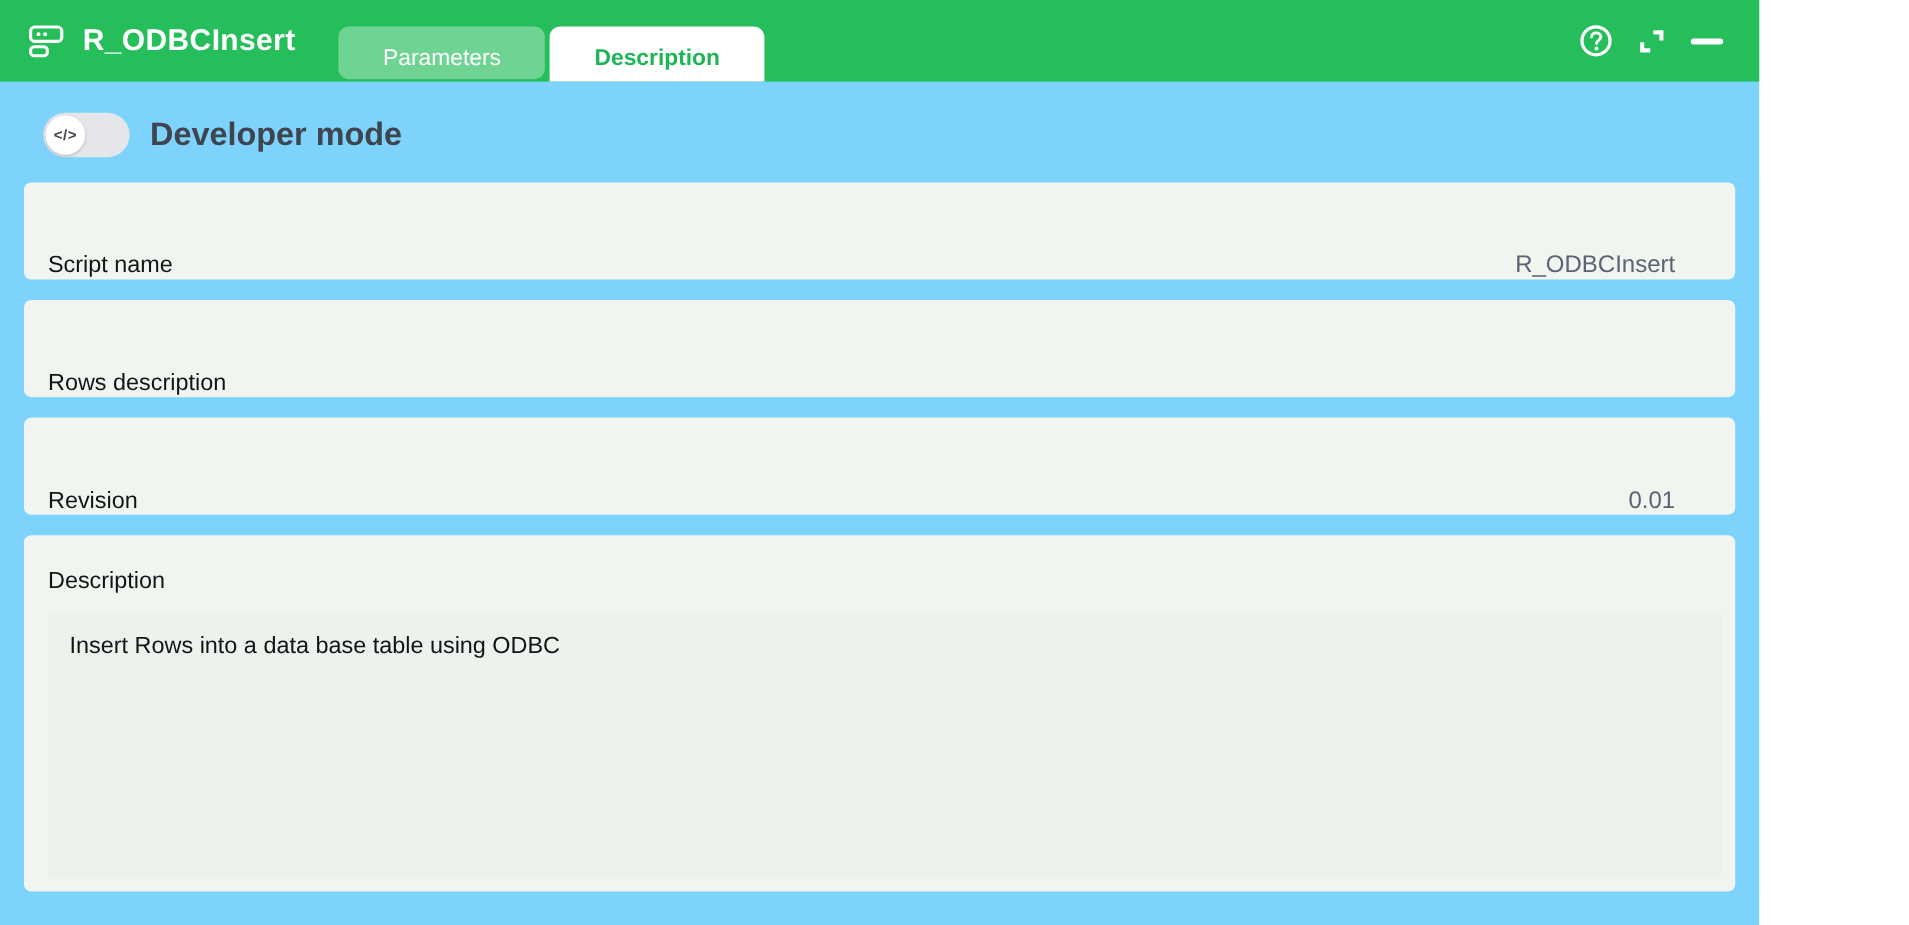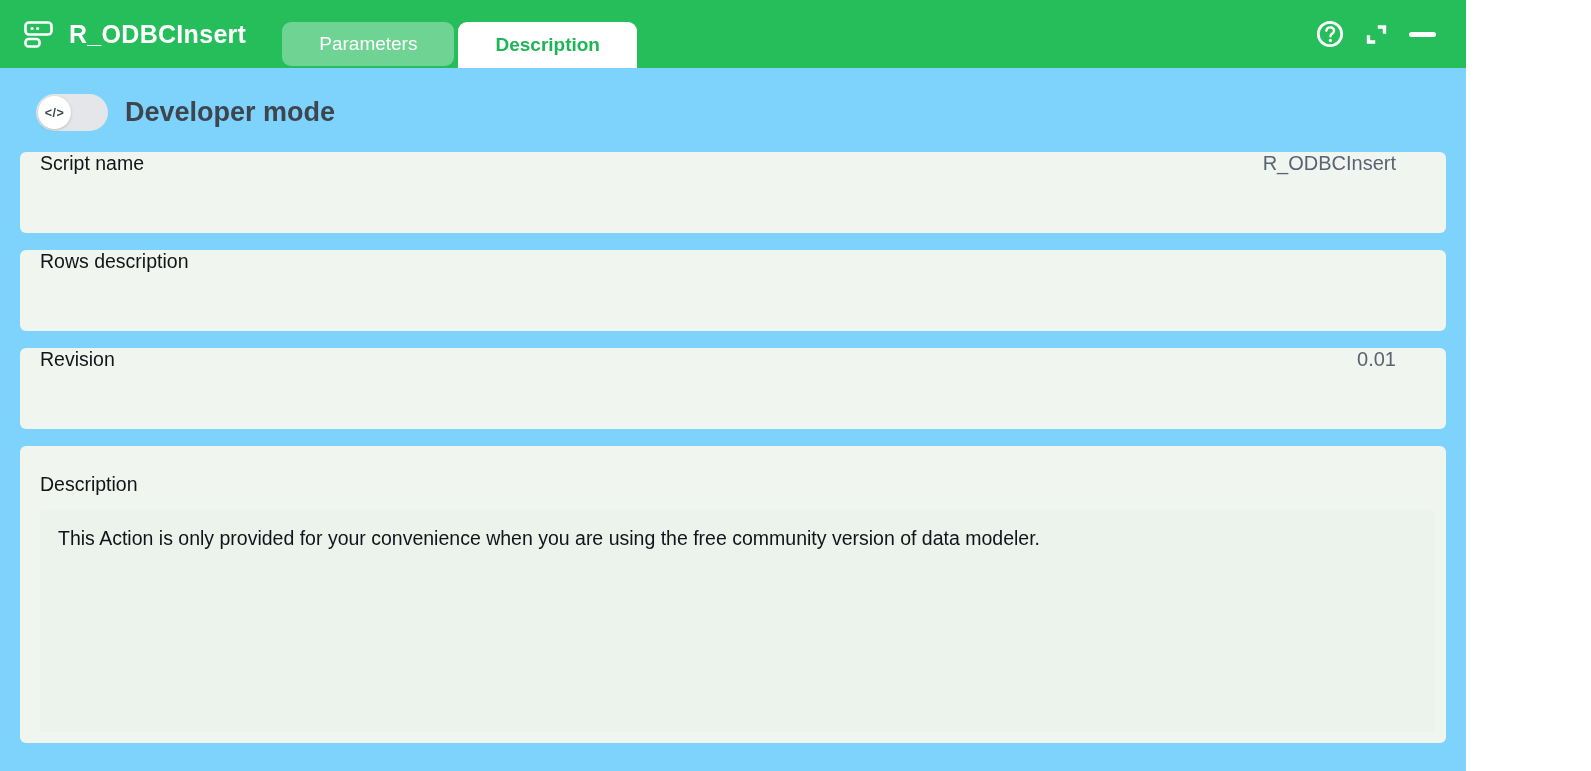--- a/index.html
+++ b/index.html
@@ -33,21 +33,21 @@
     align-items: flex-end;
     height: 68px;
     margin-left: 36px;
     gap: 4px;
   }
   .tab {
     height: 44px;
     margin-bottom: 2px;
     padding: 16px 37px;
     display: flex;
-    align-items: center;
+    align-items: flex-start;
     justify-content: center;
     background: rgba(255,255,255,0.34);
     color: #ffffff;
     font-size: 19px;
     border-radius: 9px;
     cursor: pointer;
     white-space: nowrap;
   }
   .tab.active {
     height: 46px;
@@ -116,21 +116,21 @@
     font-weight: bold;
     color: #3e454e;
   }
 
   .field-row {
     margin: 0 20px 17px 20px;
     height: 81px;
     background: #f0f5f0;
     border-radius: 6px;
     display: flex;
-    align-items: flex-start;
+    align-items: flex-end;
     justify-content: space-between;
     padding: 0 50px 0 20px;
     cursor: pointer;
   }
   .field-label { font-size: 19.5px; color: #121517; }
   .field-value { font-size: 20px; color: #5a6372; text-align: right; }
 
   .desc-block {
     margin: 0 20px;
     background: #f0f5f0;
@@ -219,18 +219,18 @@
     </section>
 
     <section class="field-row">
       <span class="field-label">Revision</span>
       <span class="field-value">0.01</span>
     </section>
 
     <section class="desc-block">
       <div class="desc-label">Description</div>
       <div class="desc-text">
-        <p>This Action is only provided for your convenience when you are using the free community version of data modeler.</p>
+        <p>Insert Rows into a data base table using ODBC</p>
       </div>
     </section>
 
   </main>
 </div>
 
 </body></html>

